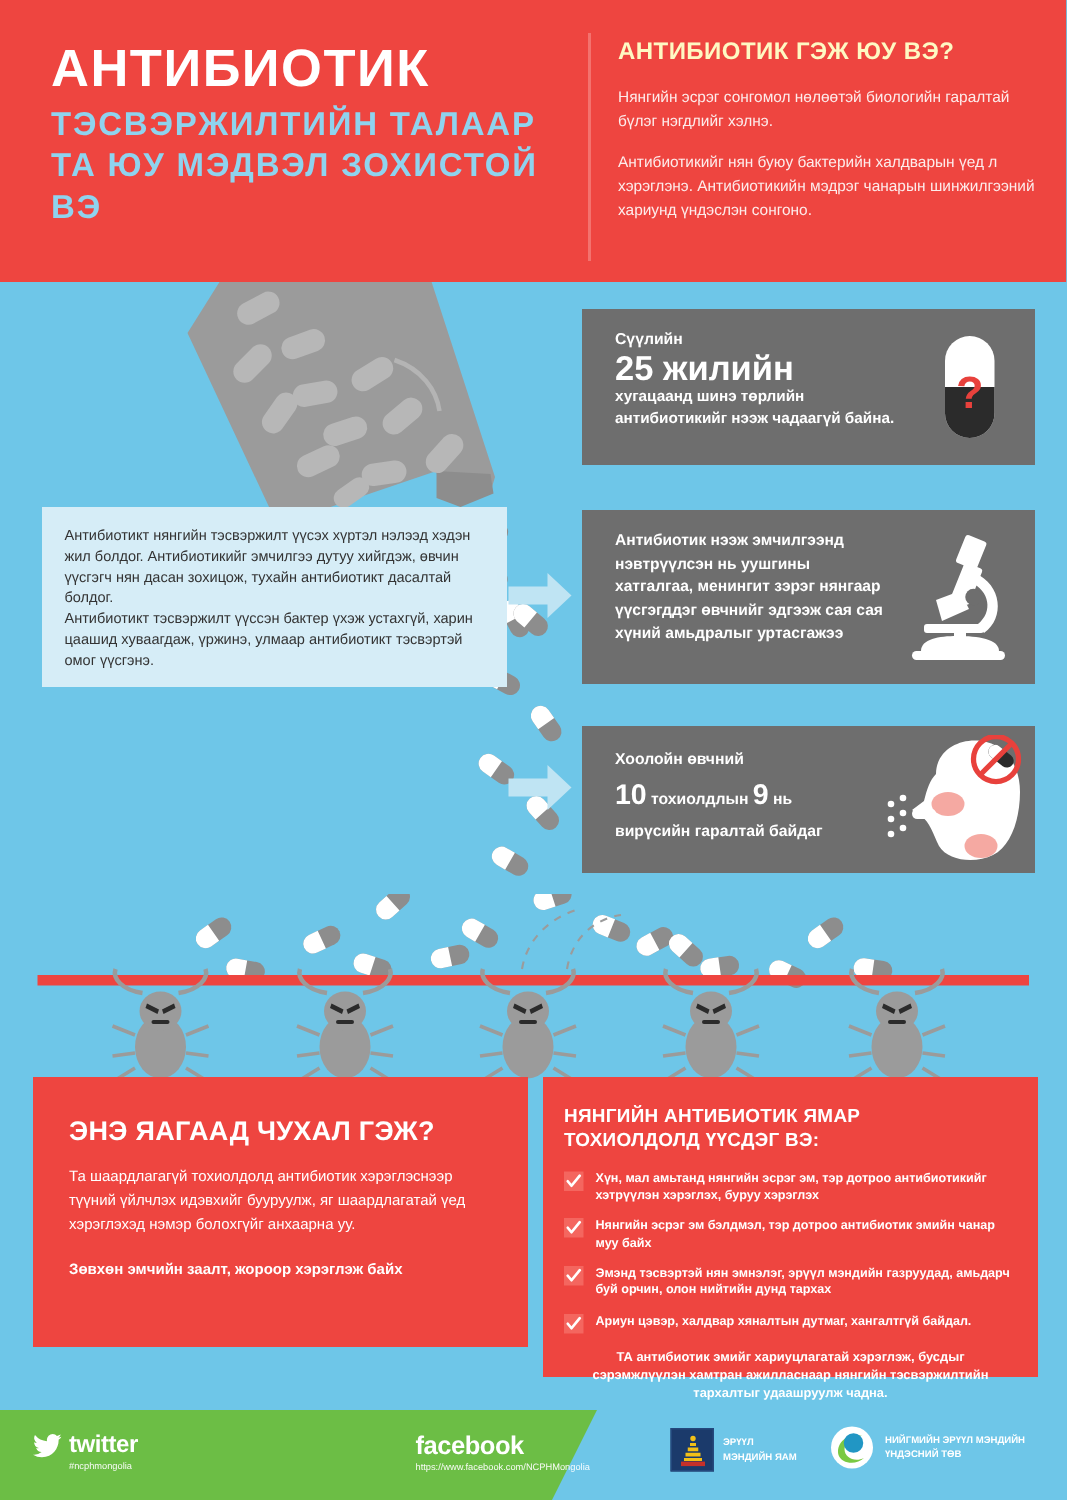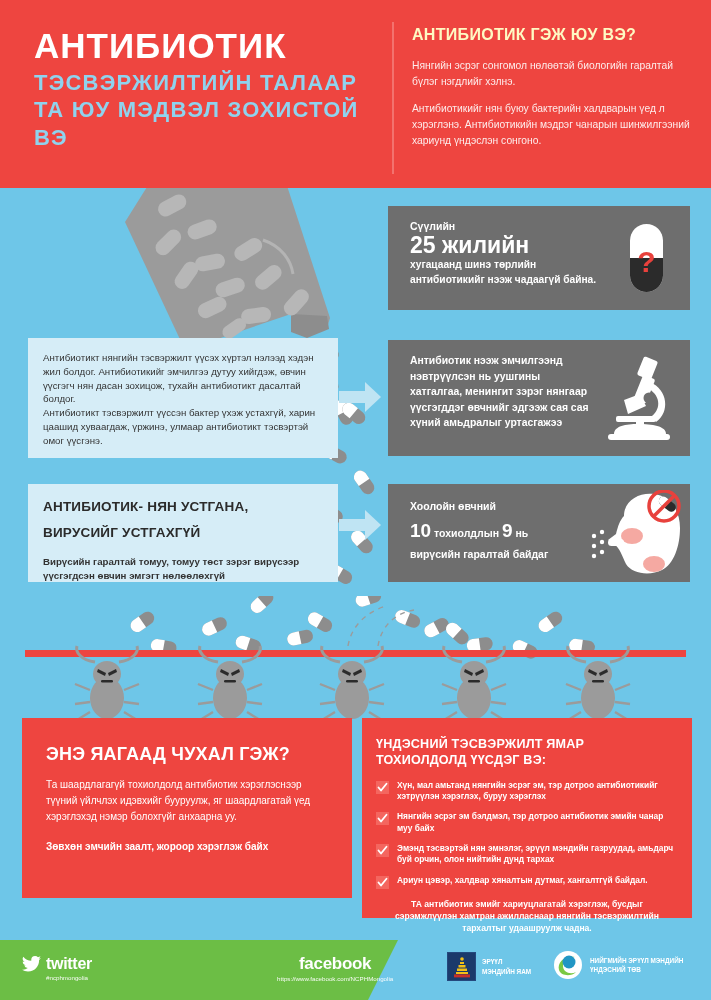--- a/index.html
+++ b/index.html
@@ -220,27 +220,20 @@
         <path d="M56 26 C74 34 76 56 62 66 L58 60 C68 52 66 38 53 32 Z"></path>
         <circle cx="55" cy="42" r="5.5" fill="#6e6e6e"></circle>
         <rect x="22" y="60" width="40" height="6" rx="2"></rect>
         <rect x="42" y="60" width="8" height="12"></rect>
         <path d="M20 78 C20 70 32 68 44 68 C58 68 72 70 72 78 Z"></path>
         <rect x="14" y="78" width="62" height="6" rx="3"></rect>
       </g>
     </svg>
   </div>
 
-  <div class="panel panel-light" id="panel-virus">
-    <div class="inner">
-      <p class="p-title">АНТИБИОТИК- НЯН УСТГАНА,</p>
-      <p class="p-title" style="margin-bottom:14px;">ВИРУСИЙГ УСТГАХГҮЙ</p>
-      <p class="p-body b">Вирүсийн гаралтай томуу, томуу төст зэрэг вирүсээр үүсгэгдсэн өвчин эмгэгт нөлөөлөхгүй</p>
-    </div>
-  </div>
 
   <div class="arrow" style="left:339px;top:510px;">
     <div class="stem" style="left:0;top:9px;width:30px;height:12px;"></div>
     <div class="head" style="left:26px;top:0;"></div>
   </div>
 
   <div class="panel panel-grey" id="panel-throat">
     <div class="inner">
       <p class="stat-line">Хоолойн өвчний</p>
       <p class="stat-line">
@@ -411,21 +404,21 @@
     <div class="inner">
       <h3>ЭНЭ ЯАГААД ЧУХАЛ ГЭЖ?</h3>
       <p>Та шаардлагагүй тохиолдолд антибиотик хэрэглэснээр  түүний үйлчлэх идэвхийг бууруулж,  яг  шаардлагатай үед хэрэглэхэд нэмэр болохгүйг анхаарна уу.</p>
       <p class="b">Зөвхөн эмчийн заалт, жороор хэрэглэж  байх</p>
     </div>
   </div>
 
   <div class="panel" id="panel-when">
     <div class="inner">
       <h3>
-        <span>ҮНДЭСНИЙ ТЭСВЭРЖИЛТ ЯМАР</span><br>
+        <span>НЯНГИЙН АНТИБИОТИК ЯМАР</span><br>
         <span>ТОХИОЛДОЛД ҮҮСДЭГ ВЭ:</span>
       </h3>
 
       <div class="chk-row">
         <span class="chk-box">
           <svg width="11" height="11" viewBox="0 0 11 11">
               <path d="M1.5 5.5 L4 8.5 L9.5 1.8" stroke="#fff" stroke-width="1.8" fill="none" stroke-linecap="round" stroke-linejoin="round"></path>
             </svg>
         </span>
         <span class="chk-txt">Хүн, мал амьтанд нянгийн эсрэг эм, тэр дотроо антибиотикийг хэтрүүлэн хэрэглэх, буруу хэрэглэх</span>
@@ -467,21 +460,21 @@
         <svg width="19" height="16" viewBox="0 0 19 16">
           <path fill="#ffffff" d="M19 1.9c-.7.3-1.45.52-2.24.62.8-.49 1.42-1.25 1.71-2.17-.75.45-1.59.78-2.48.95A3.9 3.9 0 0 0 13.14 0a3.9 3.9 0 0 0-3.9 3.9c0 .3.04.6.1.89A11.07 11.07 0 0 1 1.32.72a3.9 3.9 0 0 0 1.2 5.2 3.86 3.86 0 0 1-1.76-.48v.05a3.9 3.9 0 0 0 3.12 3.82c-.32.09-.67.13-1.02.13-.25 0-.5-.02-.73-.07a3.9 3.9 0 0 0 3.64 2.7A7.82 7.82 0 0 1 0 13.77 11.03 11.03 0 0 0 5.98 15.5c7.17 0 11.1-5.94 11.1-11.1v-.5A7.9 7.9 0 0 0 19 1.9z"></path>
         </svg>
         <span class="name" style="margin-left:5px;">twitter</span>
       </div>
       <div class="sub" style="margin-left:24px;">#ncphmongolia</div>
     </div>
 
 
     <div class="soc" id="soc-facebook">
-      <div class="name" style="text-align:center;">facebook</div>
+      <div class="name" style="text-align:left;">facebook</div>
       <div class="sub">https://www.facebook.com/NCPHMongolia</div>
     </div>
   </div>
 
   <div class="logo-moh">
     <span class="mark">
       <svg width="20" height="22" viewBox="0 0 20 22">
         <g fill="#f2c018">
           <circle cx="10" cy="3" r="1.8"></circle>
           <path d="M8 6 h4 v2 h-4z"></path>

